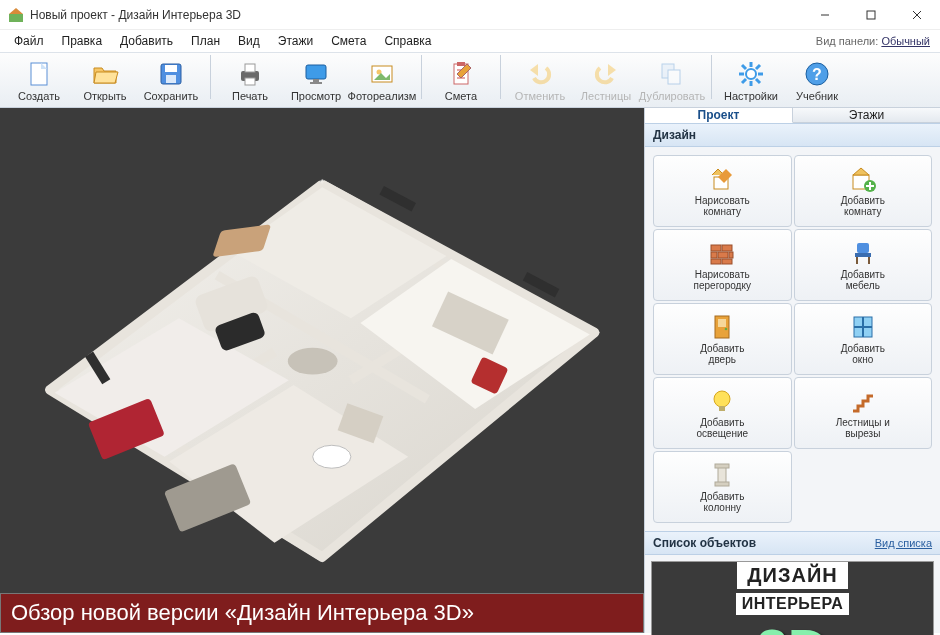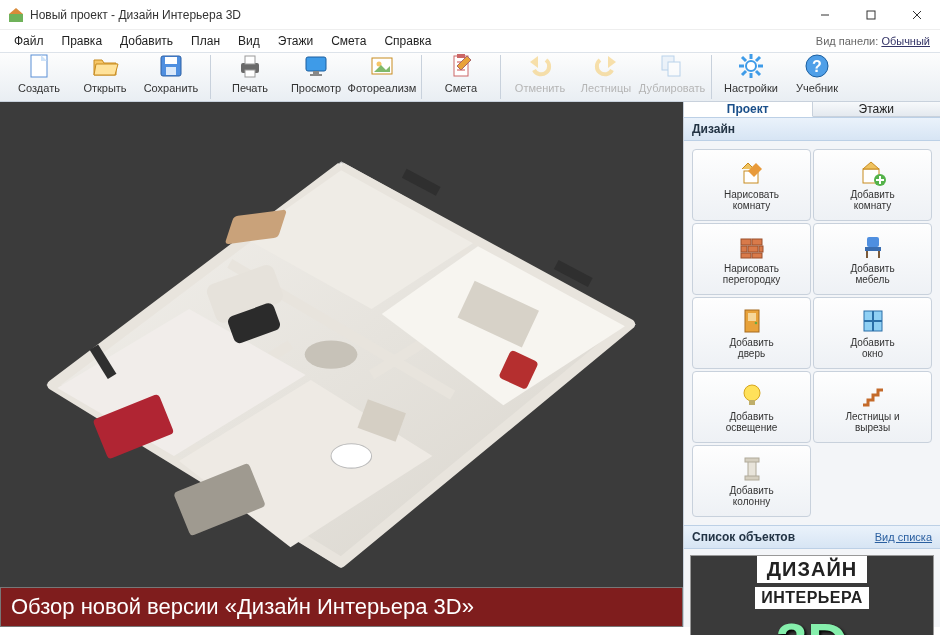--- a/index.html
+++ b/index.html
@@ -7,36 +7,36 @@
 
 .titlebar { height: 30px; display: flex; align-items: center; padding-left: 8px; background: #fff; border-bottom: 1px solid #eee; }
 .titlebar .app-icon { width: 16px; height: 16px; margin-right: 6px; }
 .titlebar .title { flex: 1; font-size: 12px; color: #333; }
 .winbtn { width: 46px; height: 30px; display: flex; align-items: center; justify-content: center; color: #333; }
 .winbtn svg { width: 10px; height: 10px; }
 
 .menubar { height: 22px; display: flex; align-items: center; padding: 0 6px; gap: 2px; background: #fff; }
 .menubar .menu-item { padding: 2px 8px; cursor: default; }
 
-.toolbar { height: 50px; display: flex; align-items: flex-end; padding: 2px 8px; gap: 4px; background: linear-gradient(#fdfdfd, #e9eef3); border-top: 1px solid #dde3ea; border-bottom: 1px solid #c8d1dc; position: relative; }
+.toolbar { height: 56px; display: flex; align-items: flex-start; padding: 2px 8px; gap: 4px; background: linear-gradient(#fdfdfd, #e9eef3); border-top: 1px solid #dde3ea; border-bottom: 1px solid #c8d1dc; position: relative; }
 .tool-btn { width: 62px; height: 52px; display: flex; flex-direction: column; align-items: center; justify-content: center; gap: 2px; border-radius: 3px; }
 .tool-btn .ticon { width: 28px; height: 28px; display: flex; align-items: center; justify-content: center; }
 .tool-btn .tlabel { font-size: 11px; color: #333; }
 .tool-btn.disabled .tlabel { color: #b5b5b5; }
 .tool-btn.disabled .ticon { opacity: 0.45; }
 .tool-sep { width: 1px; height: 44px; background: #c8d1dc; margin: 0 4px; }
 .panel-mode { position: absolute; right: 10px; top: -18px; font-size: 11px; color: #666; }
 .panel-mode .lnk { text-decoration: underline; color: #336; }
 
 .workspace { display: flex; height: 525px; }
 .canvas { flex: 1; background: #3b3b3b; position: relative; display:flex; align-items:center; justify-content:center; }
 .canvas svg.plan { width: 92%; height: 86%; }
 .caption { position: absolute; left: 0; bottom: 0; right: 0; background: #7f1d1d; color: #fff; font-size: 22px; padding: 6px 10px; font-family: Arial, sans-serif; border: 1px solid #777; }
 
-.sidepanel { width: 257px; background: #f3f5f8; border-left: 1px solid #c8d1dc; display: flex; flex-direction: column; }
+.sidepanel { width: 296px; background: #f3f5f8; border-left: 1px solid #c8d1dc; display: flex; flex-direction: column; }
 .tabs { display: flex; height: 30px; background: #e9eef3; border-bottom: 1px solid #c8d1dc; }
 .tab { flex: 1; display: flex; align-items: center; justify-content: center; font-size: 12px; border-right: 1px solid #c8d1dc; background: linear-gradient(#f7f9fb,#e4e9ef); }
 .tab:last-child { border-right: none; }
 .tab.active { background: #fff; border-bottom: 1px solid #fff; margin-bottom: -1px; font-weight: 600; color: #1a4f8a; }
 
 .section-hdr { background: linear-gradient(#eaf2fb,#d7e5f4); border-top: 1px solid #bcd0e6; border-bottom: 1px solid #bcd0e6; padding: 4px 8px; font-size: 12px; font-weight: 600; color: #234; display:flex; align-items:center; justify-content:space-between; }
 .section-hdr .mode-link { font-size: 11px; font-weight: 400; color: #2a5fa0; text-decoration: underline; }
 
 .tool-grid { display: grid; grid-template-columns: repeat(2, 1fr); gap: 2px; padding: 8px; }
 .grid-btn { height: 72px; background: linear-gradient(#fefefe,#eef1f5); border: 1px solid #c8d1dc; border-radius: 4px; display: flex; flex-direction: column; align-items: center; justify-content: center; gap: 2px; padding: 4px; }

